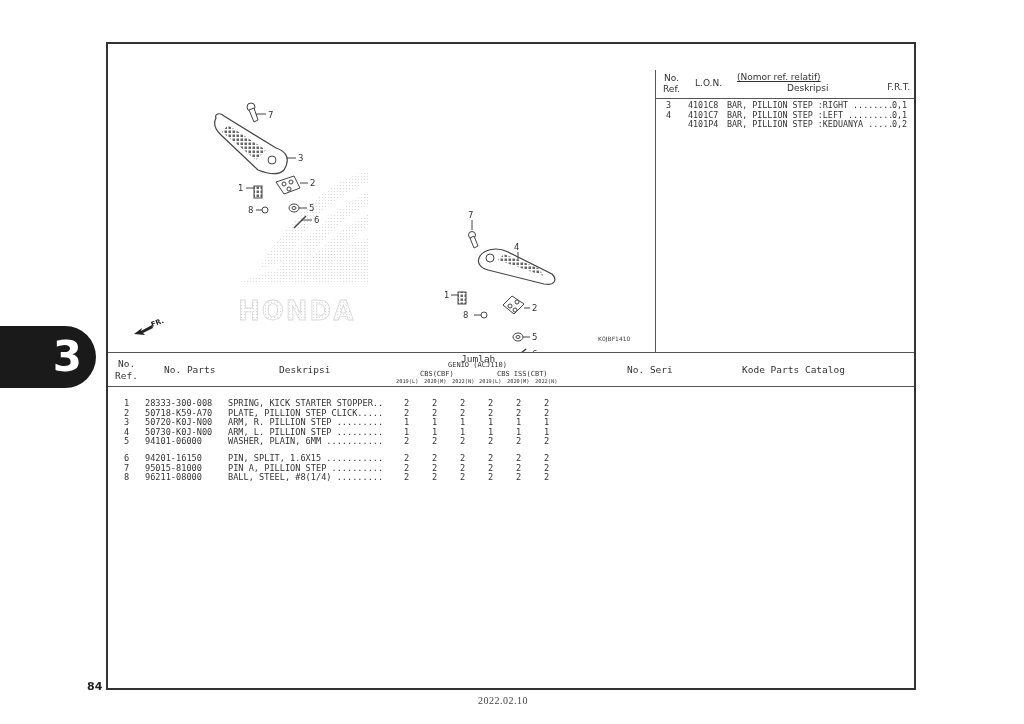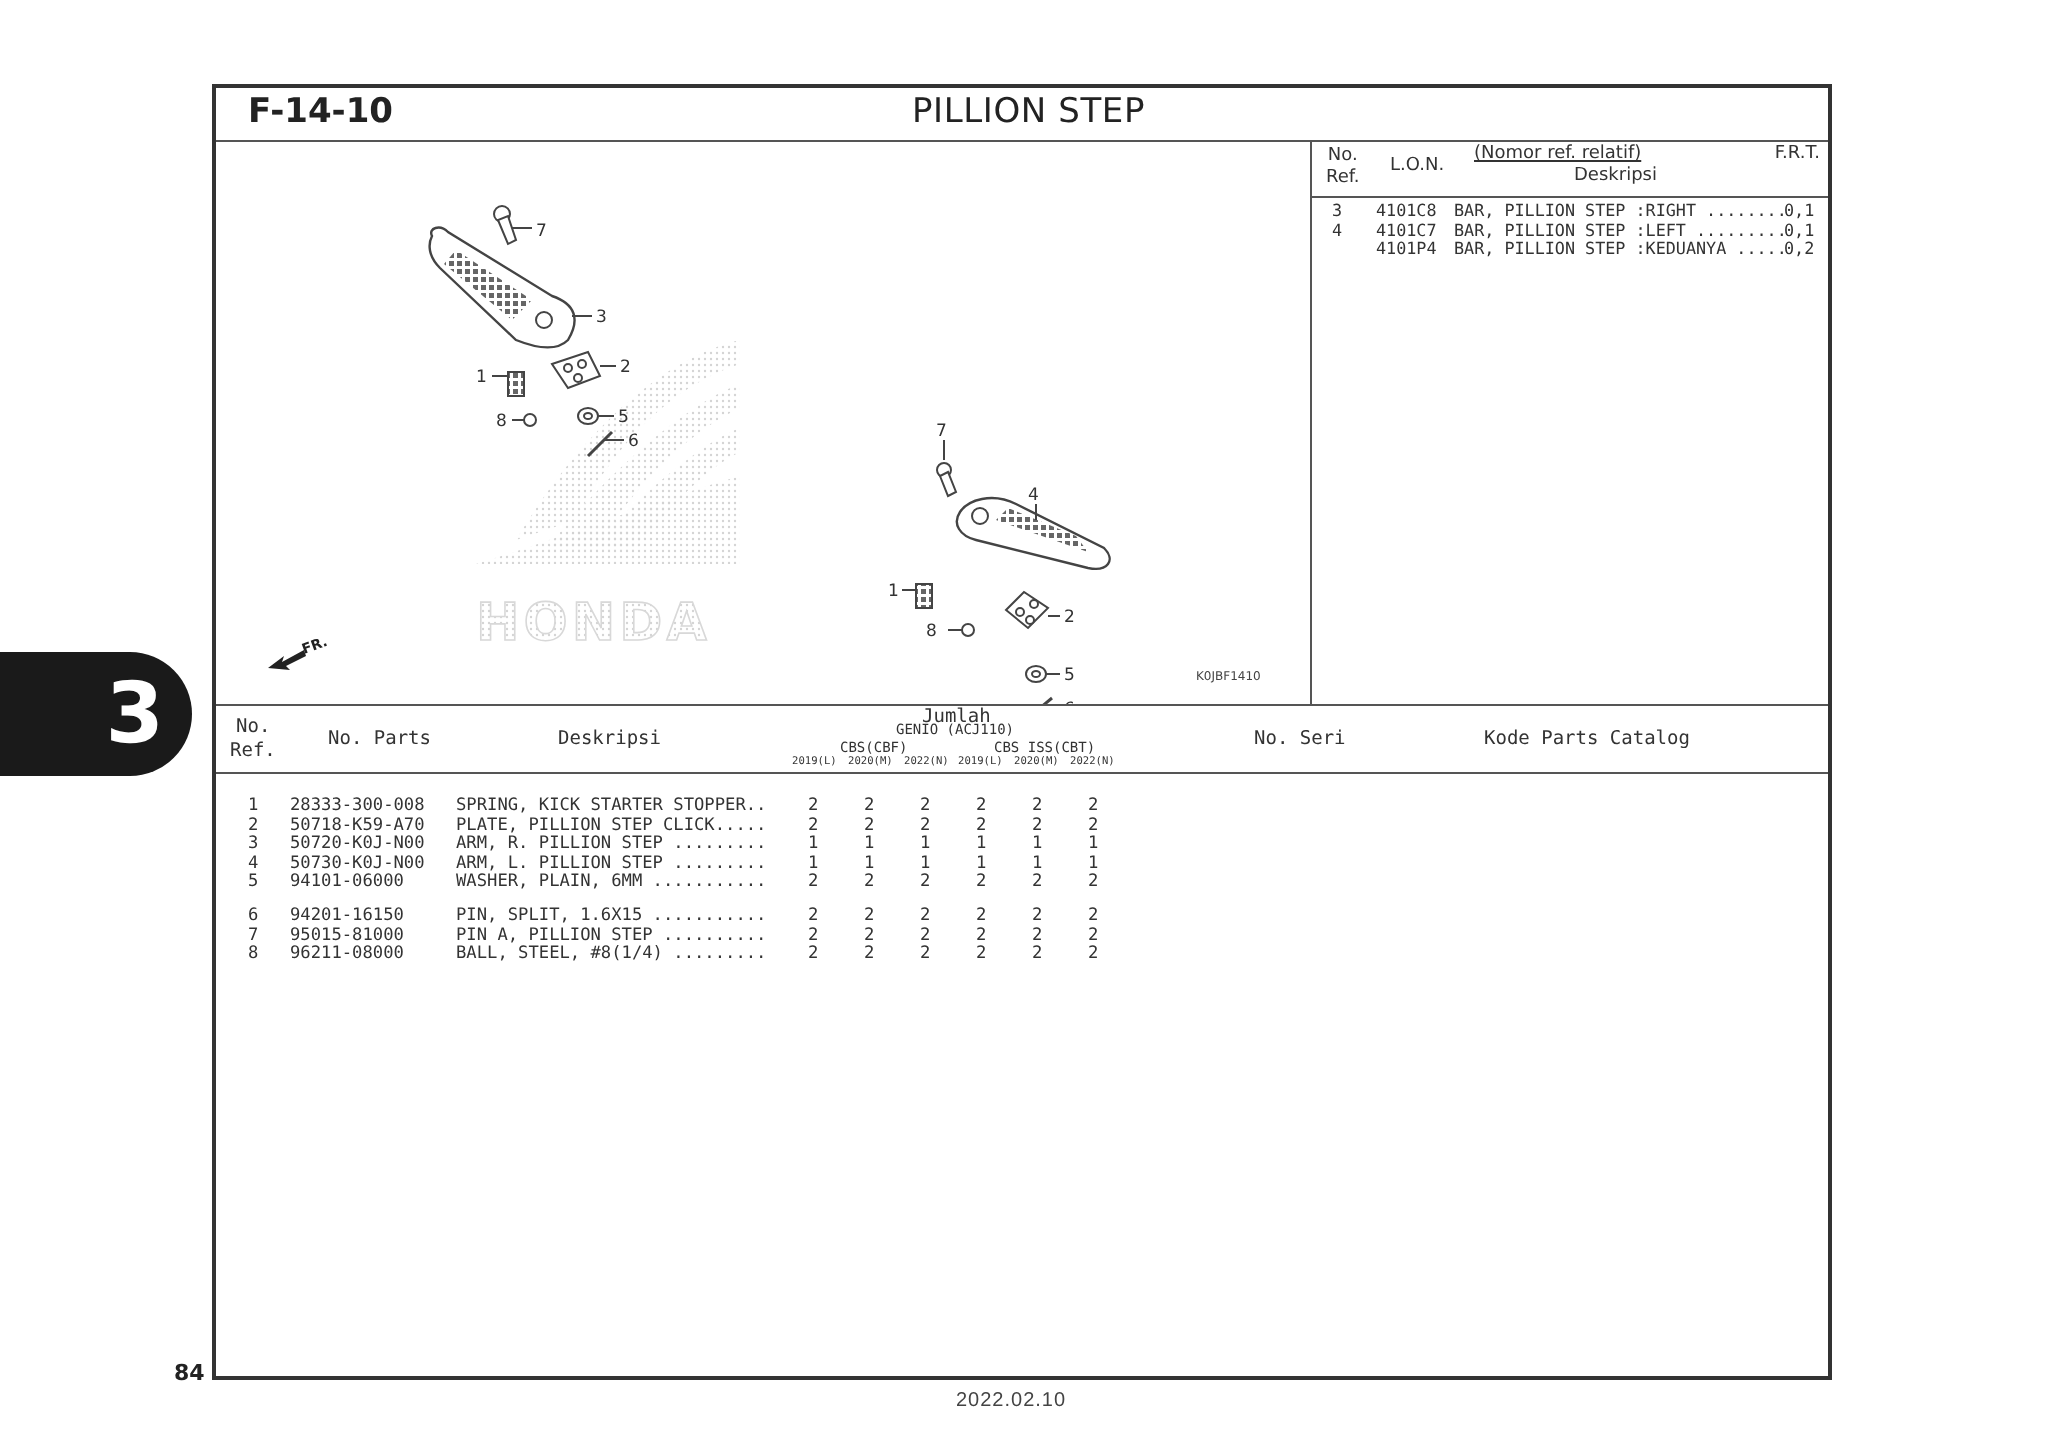--- a/index.html
+++ b/index.html
@@ -11,54 +11,50 @@
   .diagram { position:absolute; left:0; top:26px; width:547px; height:282px; border-right:1.5px solid #555; }
   .diagram svg { position:absolute; left:0; top:0; }
   .diag-code { position:absolute; left:490px; top:265px; font-size:6px; color:#444; }
   .fr-arrow { position:absolute; left:24px; top:248px; }
   .set-panel { position:absolute; left:547px; top:26px; right:0; height:282px; }
   .set-head { position:absolute; left:0; top:0; right:0; height:28px; border-bottom:1.5px solid #555; font-size:9px; color:#333; }
   .set-head .noref { position:absolute; left:8px; top:3px; text-align:center; line-height:11px; }
   .set-head .lon { position:absolute; left:40px; top:8px; }
   .set-head .nref { position:absolute; left:82px; top:2px;text-decoration:underline; }
   .set-head .desk { position:absolute; left:132px; top:13px; }
-  .set-head .frt { position:absolute; right:4px; top:2px;text-align:center; }
+  .set-head .frt { position:absolute; right:4px; top:12px;text-align:center; }
   .set-rows { position:absolute; left:0; top:31px; right:0; font-family:"DejaVu Sans Mono", monospace; font-size:8.4px; line-height:9.6px; color:#333; }
   .set-row { position:relative; height:9.6px; white-space:pre; }
   .set-row span { position:absolute; top:0; }
   .lower { position:absolute; left:0; top:308px; right:0; bottom:0; border-top:1.5px solid #555; }
   .lhead { position:absolute; left:0; top:0; right:0; height:33px; border-bottom:1.5px solid #555; font-family:"DejaVu Sans Mono", monospace; color:#333; }
   .lhead .c { position:absolute; font-size:9.5px; }
   .lhead .small { position:absolute; font-size:7px; }
   .lhead .tiny { position:absolute; font-size:5.3px; white-space:nowrap; }
   .rows { position:absolute; left:0; top:45px; right:0; font-family:"DejaVu Sans Mono", monospace; font-size:8.6px; color:#333; }
   .row { position:relative; height:9.6px; white-space:pre; }
   .row.gap { height:7px; }
   .row span { position:absolute; top:0; }
   .tab3 { position:absolute; left:0; top:326px; width:96px; height:62px; background:#1a1a1a; border-radius:0 31px 31px 0; }
   .tab3 span { position:absolute; right:14px; top:6px; font-size:42px; font-weight:bold; color:#fff; font-family:"DejaVu Sans", sans-serif; }
   .page-num { position:absolute; left:87px; top:680px; font-size:11px; font-weight:bold; color:#222; }
-  .date { position:absolute; left:478px; top:695px; font-family:Liberation Sans, sans-serif; font-size:10px; color:#444; letter-spacing:0.5px;text-align:right; }
+  .date { position:absolute; left:478px; top:695px; font-family:Liberation Serif, serif; font-size:10px; color:#444; letter-spacing:0.5px;text-align:right; }
   .callout { font-family:"DejaVu Sans", sans-serif; font-size:8.5px; fill:#333; }
 </style>
 </head>
 <body>
 
 <div class="tab3">
   <span>3</span>
 </div>
 
 <div class="page-num">84</div>
 <div class="date">2022.02.10</div>
 
 <div class="frame">
-  <div class="title-bar">
-    <div class="fig-code">F-14-10</div>
-    <div class="page-title">PILLION STEP</div>
-  </div>
 
   <div class="diagram">
     <svg width="547" height="282" viewBox="0 0 547 282">
       <defs>
         <pattern id="dots" width="3" height="3" patternUnits="userSpaceOnUse">
           <circle cx="1.5" cy="1.5" r="0.6" fill="#cfcfcf"></circle>
         </pattern>
         <pattern id="grid" width="4" height="4" patternUnits="userSpaceOnUse">
           <rect width="4" height="4" fill="#fff"></rect>
           <rect x="0.5" y="0.5" width="2.5" height="2.5" fill="#666"></rect>

